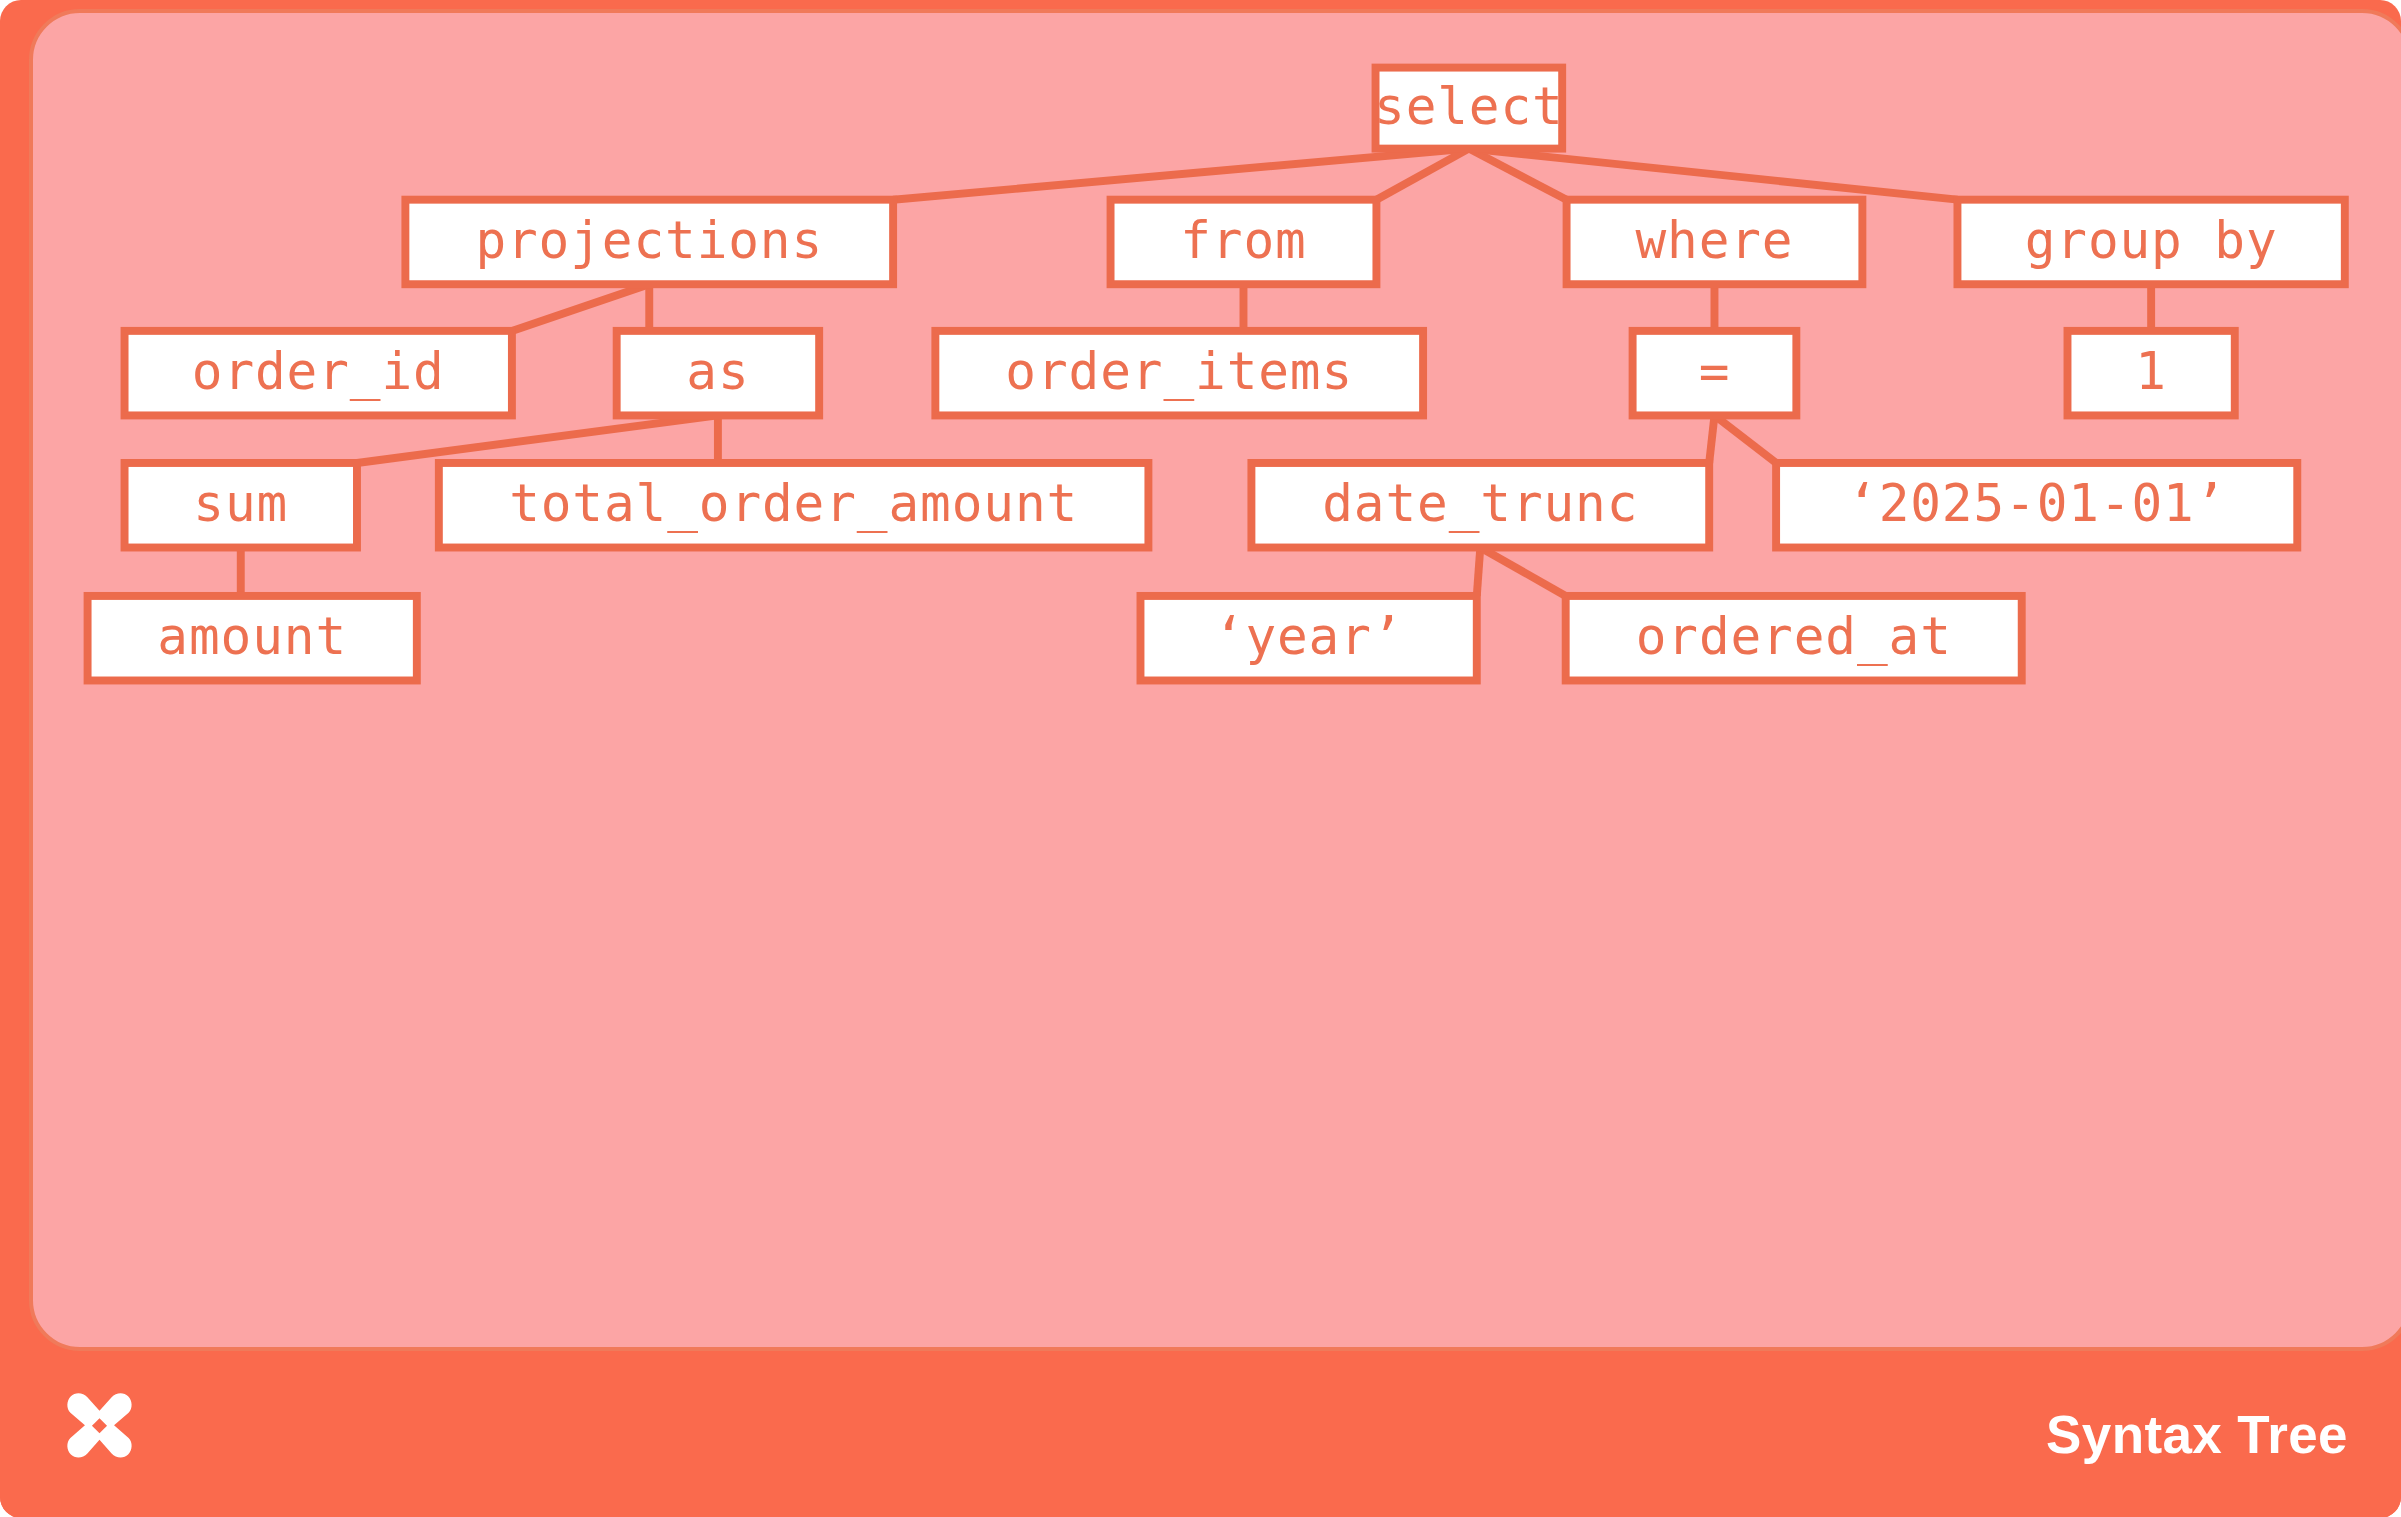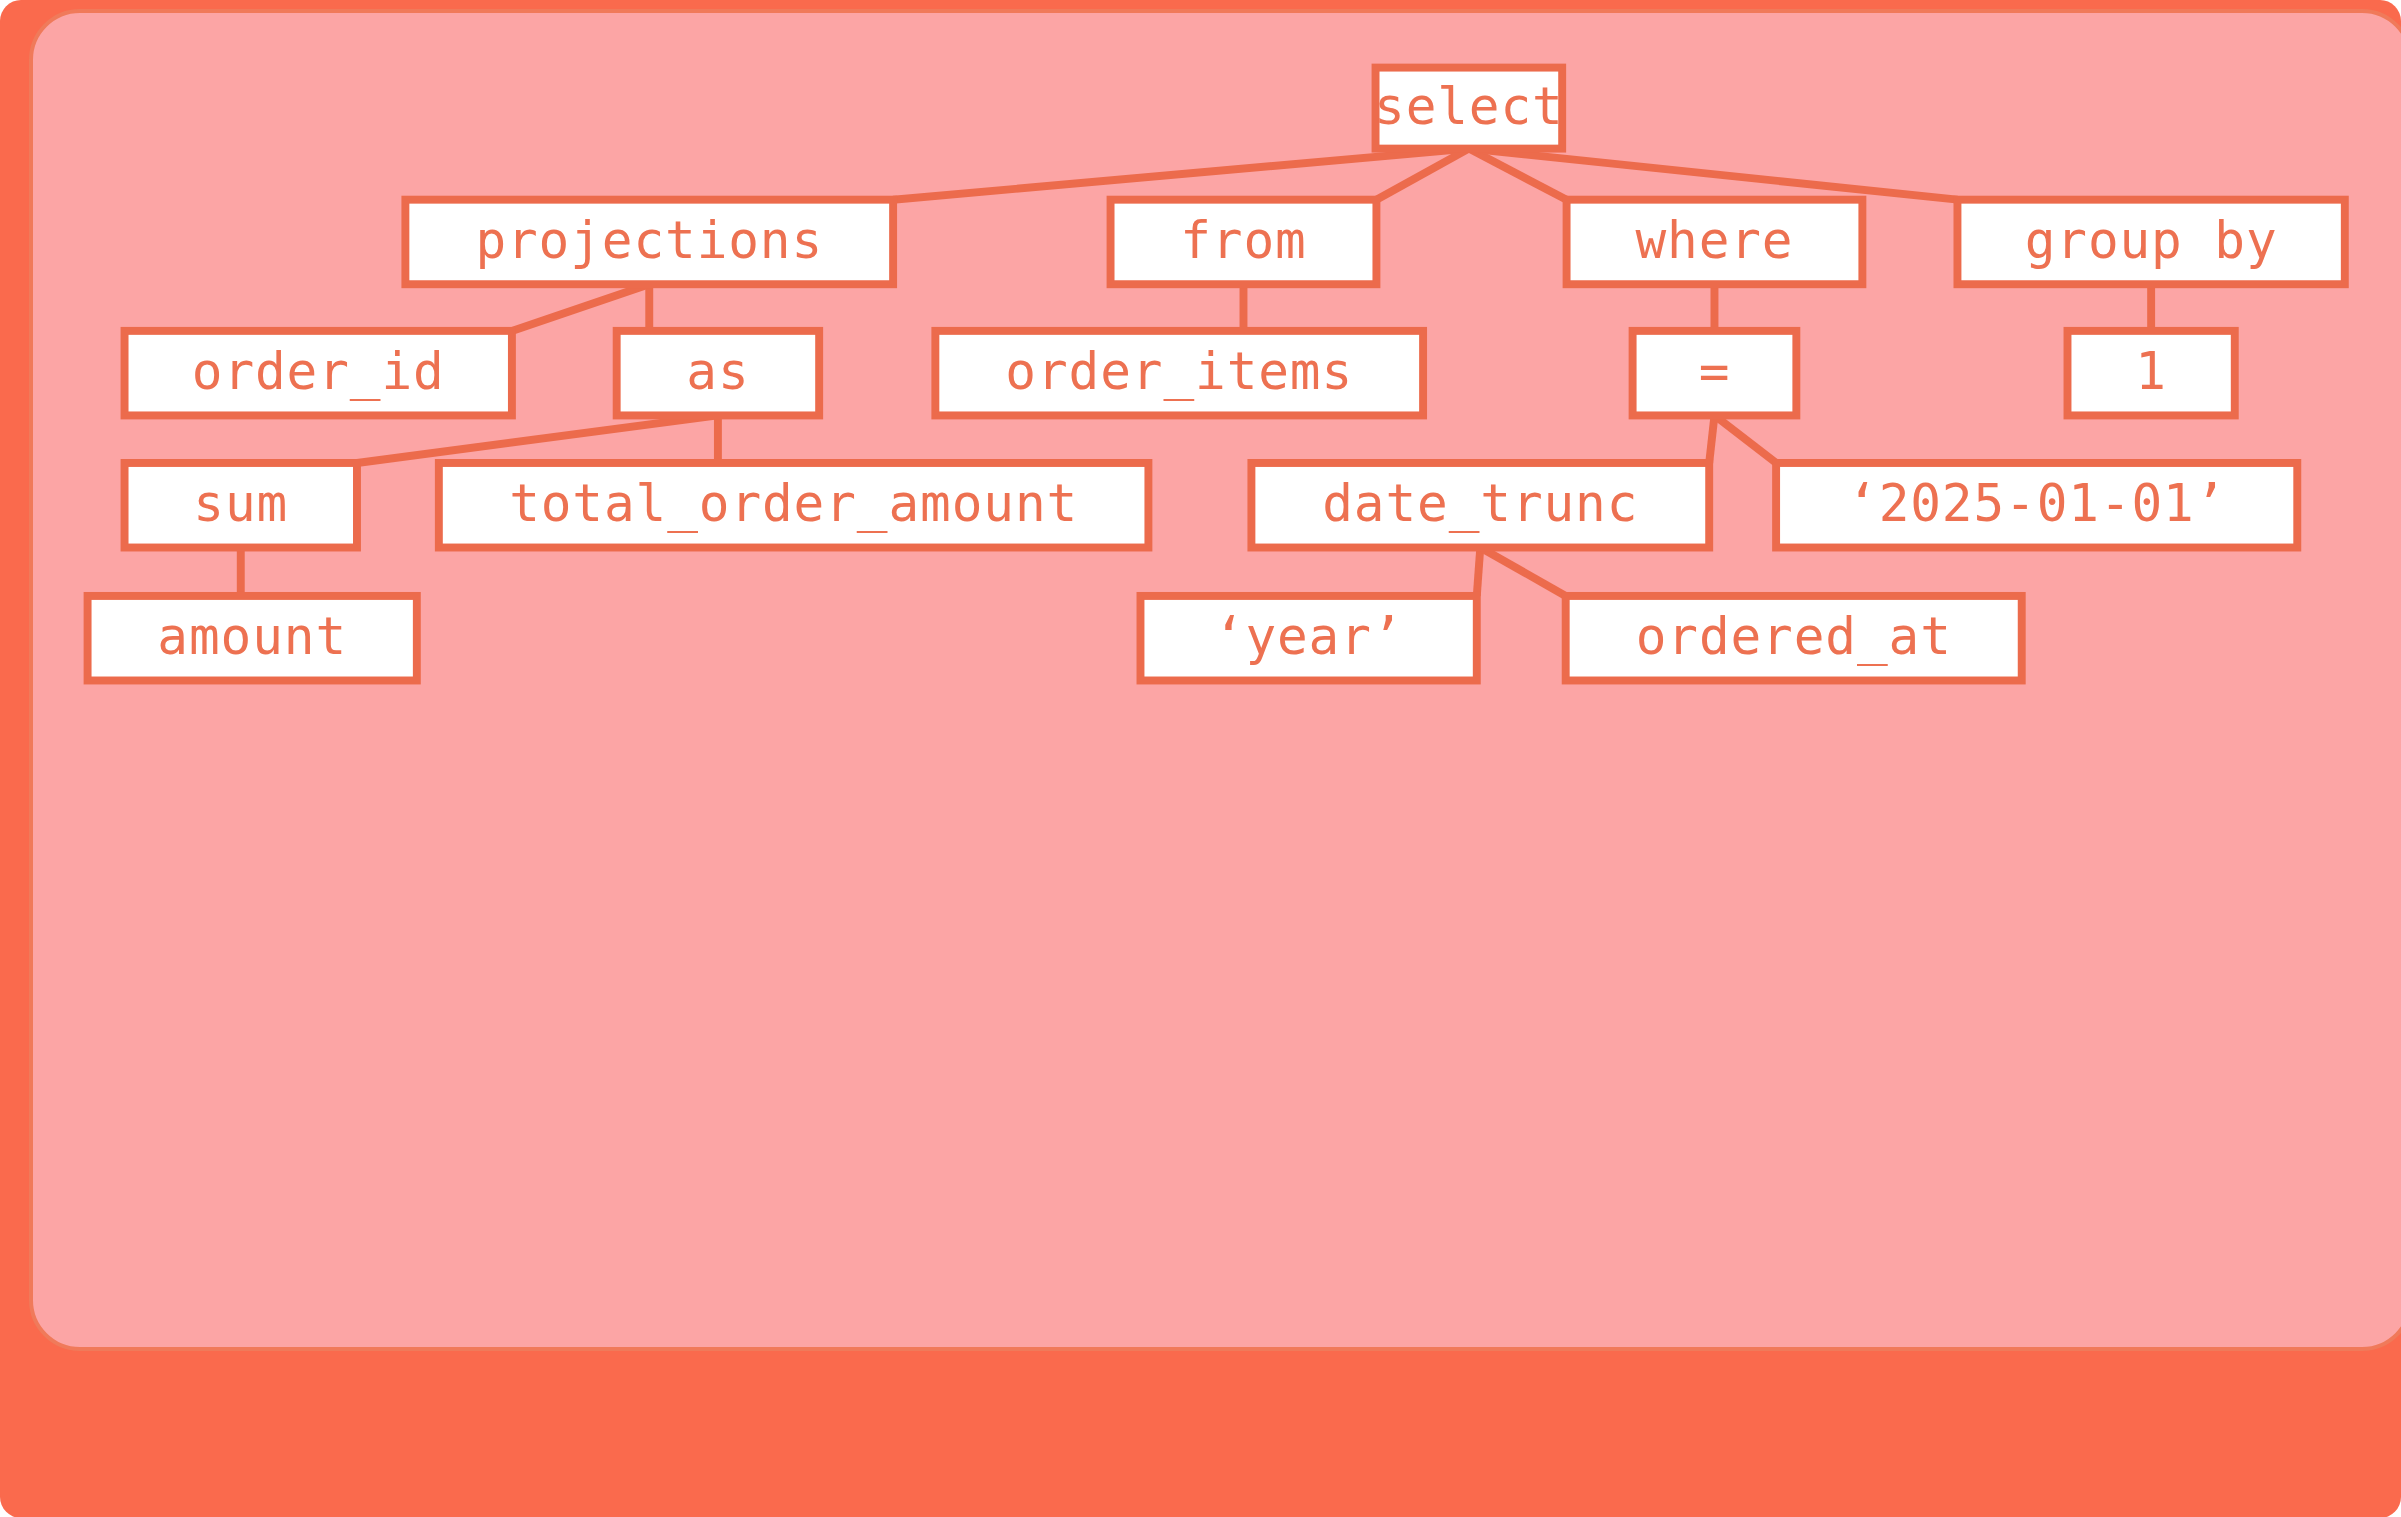--- a/index.html
+++ b/index.html
@@ -178,15 +178,30 @@
             <text x="1449" y="712" class="node-label">‘year’</text>
           </g>
           <g>
             <rect x="1741" y="662" width="518" height="96" class="node-box"></rect>
             <text x="2000" y="712" class="node-label">ordered_at</text>
           </g>
         </g>
     </svg>
   </div>
 
+  <div id="footer">
+    <span id="logo-wrap">
+      <svg width="97" height="97" viewBox="0 0 100 100" aria-hidden="true">
+        <path d="M20.5 10.5 C25 6 33 6.5 37.5 11.5 L50 25.5 L62.5 11.5
+                 C67 6.5 75 6 79.5 10.5 C84 15 84.5 23 80 27.5 L65 40.5
+                 L80 53.5 C84.5 58 84 66 79.5 70.5 C75 75 67 74.5 62.5 69.5
+                 L50 55.5 L37.5 69.5 C33 74.5 25 75 20.5 70.5
+                 C16 66 15.5 58 20 53.5 L35 40.5 L20 27.5
+                 C15.5 23 16 15 20.5 10.5 Z" fill="#FFFFFF"></path>
+        <path d="M24 12 L78 66 L72 72 L18 18 Z" fill="#FFFFFF"></path>
+        <rect x="44.5" y="35.5" width="11" height="11" transform="rotate(45 50 41)" fill="#FA6A4D"></rect>
+      </svg>
+    </span>
+    <span id="footer-title">Syntax Tree</span>
+  </div>
 
 </div>
 
 
 </body></html>

